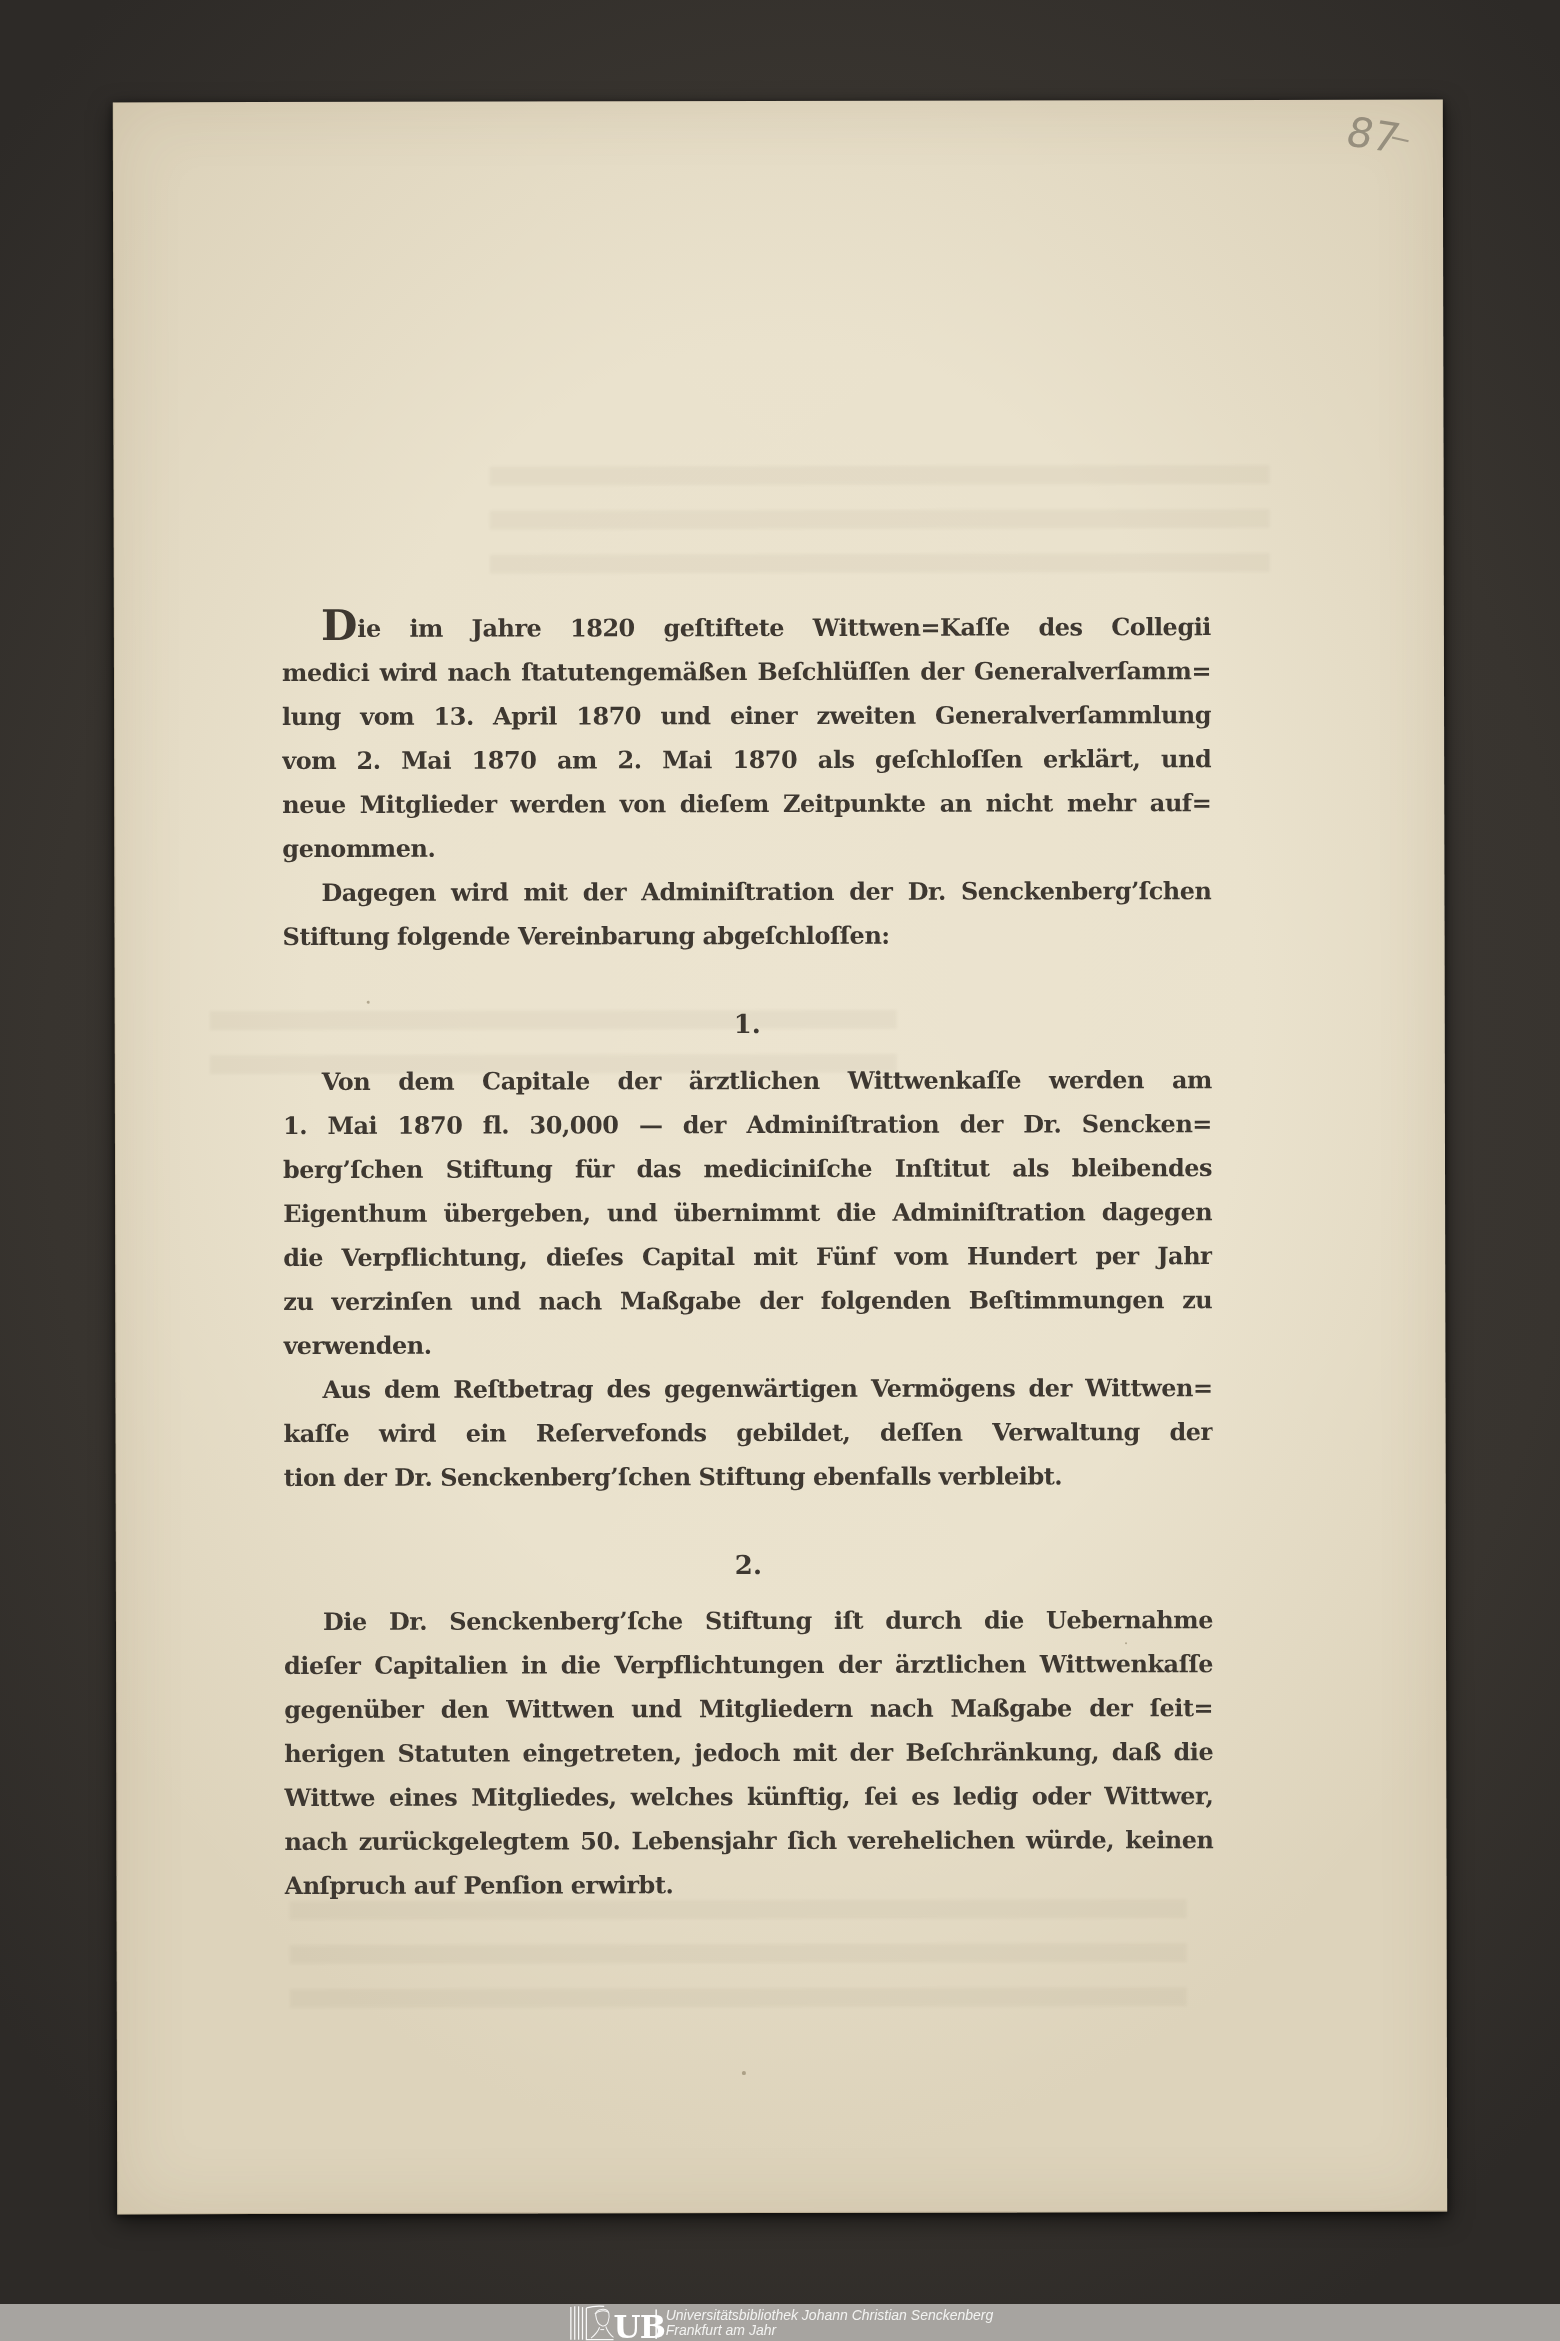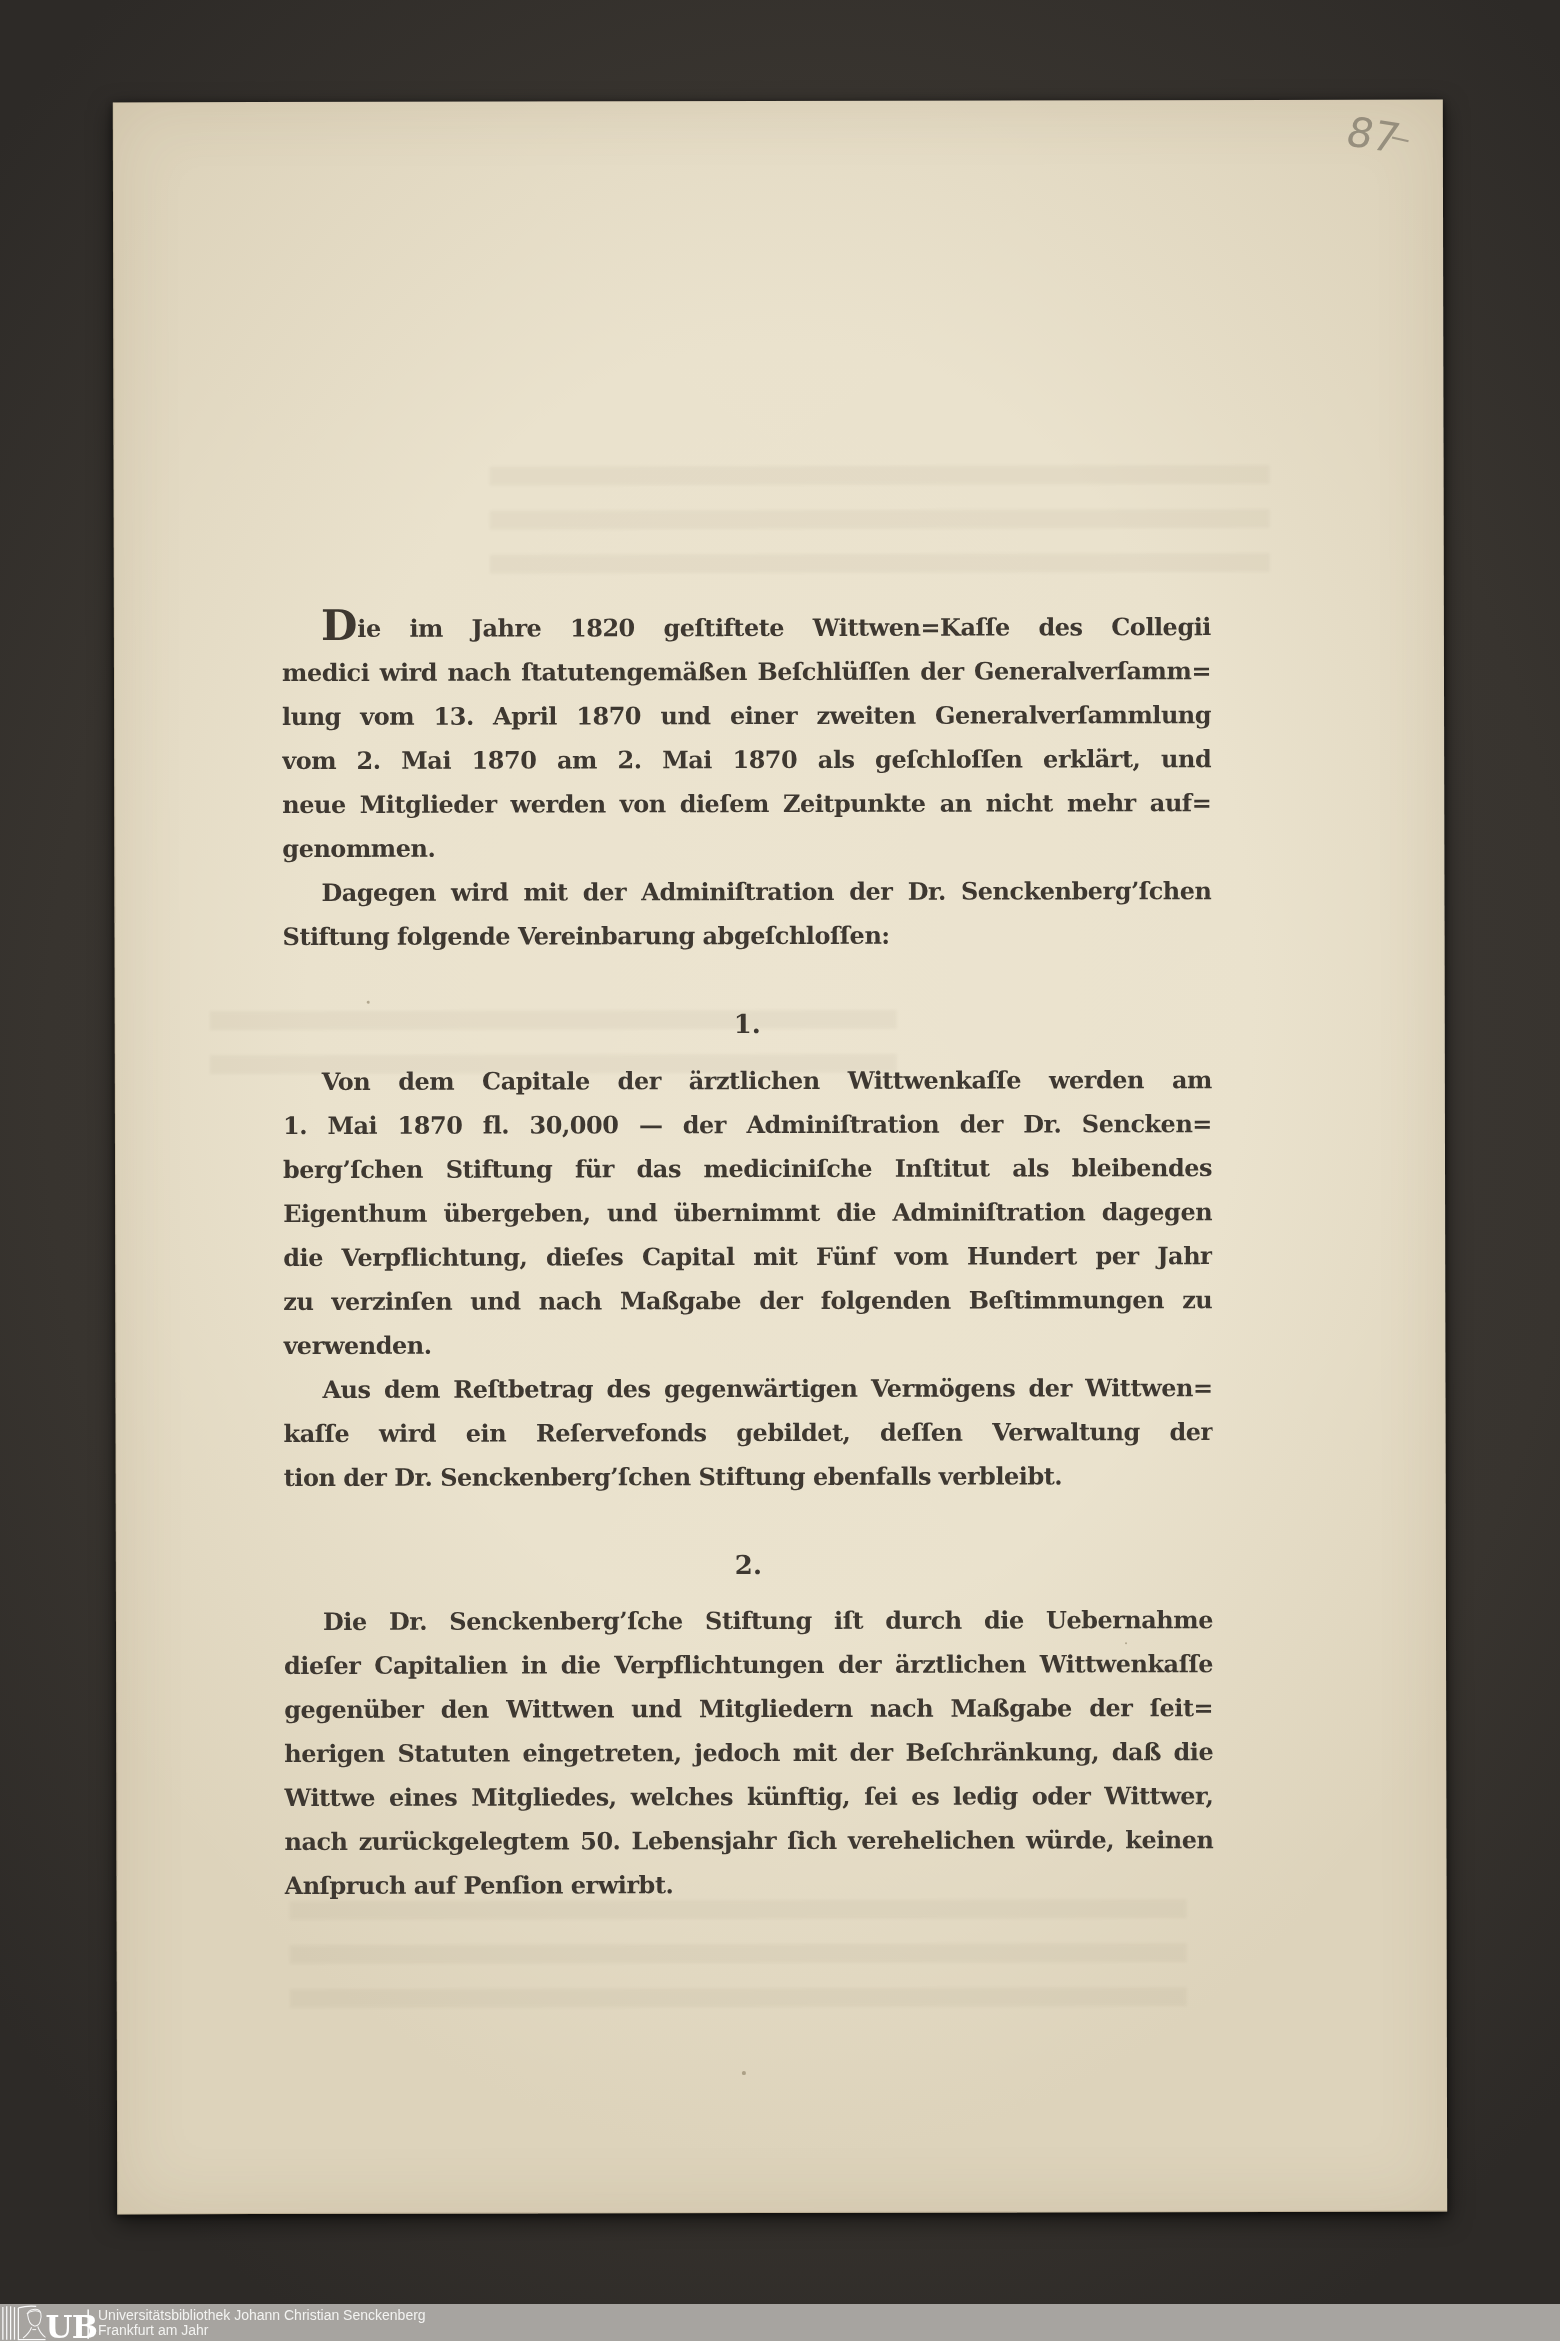--- a/index.html
+++ b/index.html
@@ -56,26 +56,26 @@
     height:44px; line-height:44px; margin-top:44px; margin-bottom:12.5px;
     font-family:"DejaVu Serif", serif; font-weight:700; font-size:26px;
     text-align:center; text-align-last:center; color:var(--ink);
   }
   .dropcap{
     font-size:42px; line-height:0; position:relative; top:3.1px; letter-spacing:0;
   }
   .footer-bar{
     position:absolute; left:0; bottom:0; width:1561px; height:38px;
     background:var(--bar);
-    display:flex; align-items:stretch;
+    display:flex; align-items:stretch;justify-content:center;
   }
   .footer-logo{flex:0 0 auto; width:98px; height:38px;}
   .footer-text{
     padding-top:3.9px; color:var(--bar-text);
-    font-family:"Liberation Sans", sans-serif; font-size:14px; line-height:15.6px;
+    font-family:"Liberation Sans", sans-serif; font-size:14px; line-height:15.6px;font-style:italic;
   }
 </style>
 </head>
 <body>
 
 <div class="paper">
 
   <div class="pencil-number">
     <span>87</span>
     <span class="crossbar"></span>

